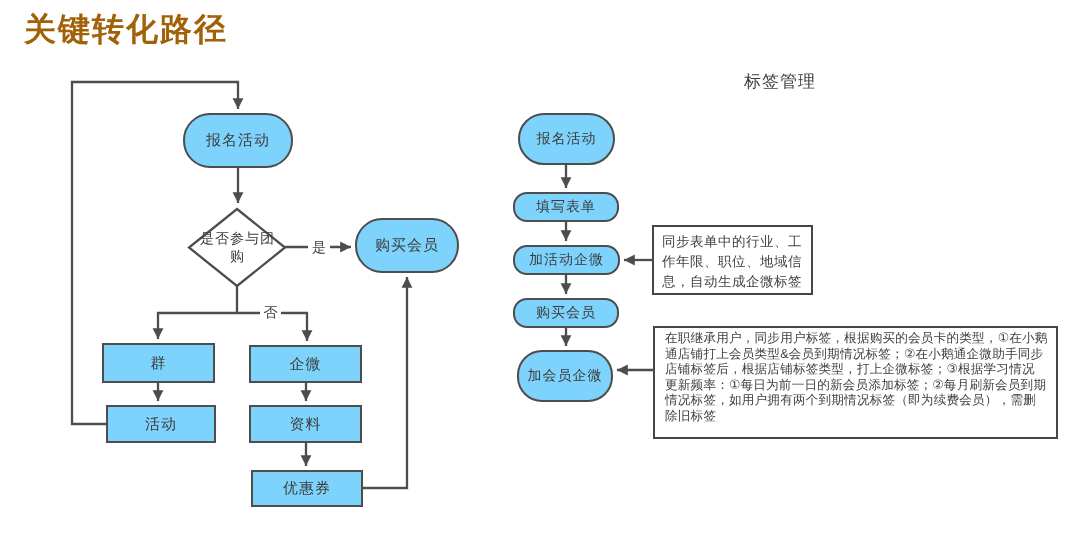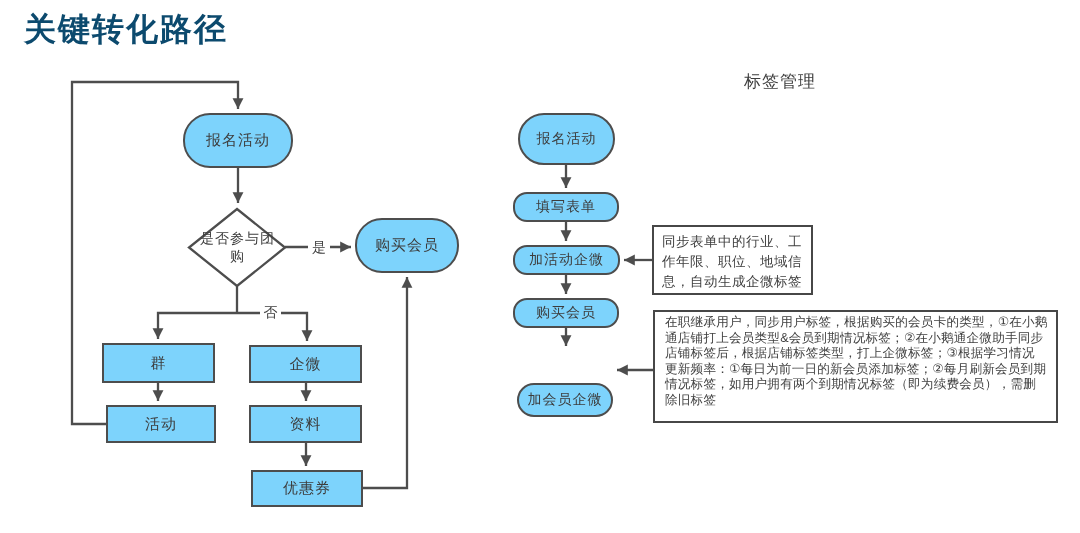--- a/index.html
+++ b/index.html
@@ -15,21 +15,21 @@
     background: #ffffff;
     overflow: hidden;
     color: #3d3d3d;
   }
   .page-title {
     position: absolute;
     left: 24px;
     top: 8px;
     font-size: 32px;
     font-weight: 700;
-    color: #0c4a6e;
+    color: #a16207;
     letter-spacing: 2px;
     white-space: nowrap;
   }
   .sub-title {
     position: absolute;
     left: 744px;
     top: 70px;
     font-size: 17px;
     color: #3d3d3d;
     letter-spacing: 1px;
@@ -85,21 +85,21 @@
   }
   .note-1 {
     left: 652px; top: 225px;
     width: 161px; height: 70px;
     padding: 5px 8px;
     font-size: 13.5px;
     line-height: 1.47;
     letter-spacing: 0.5px;
   }
   .note-2 {
-    left: 653px; top: 310px;
+    left: 653px; top: 326px;
     width: 405px; height: 113px;
     padding: 3px 8px 3px 10px;
     font-size: 12.6px;
     line-height: 15.6px;
     letter-spacing: 0.2px;
   }
 </style>
 </head>
 <body>
 
@@ -182,21 +182,21 @@
   </div>
 
   <div class="node node-sm" style="left:513px; top:245px; width:107px; height:30px;">
     <span>加活动企微</span>
   </div>
 
   <div class="node node-sm" style="left:513px; top:298px; width:106px; height:30px;">
     <span>购买会员</span>
   </div>
 
-  <div class="node rounded node-sm" style="left:517px; top:350px; width:96px; height:34px; border-radius:25px;margin-top:33px;">
+  <div class="node rounded node-sm" style="left:517px; top:350px; width:96px; height:52px; border-radius:25px;">
     <span>加会员企微</span>
   </div>
 
   <div class="note note-1">
     <span>同步表单中的行业、工作年限、职位、地域信息，自动生成企微标签</span>
   </div>
 
   <div class="note note-2">
     <div>在职继承用户，同步用户标签，根据购买的会员卡的类型，①在小鹅通店铺打上会员类型&amp;会员到期情况标签；②在小鹅通企微助手同步店铺标签后，根据店铺标签类型，打上企微标签；③根据学习情况</div>
     <div>更新频率：①每日为前一日的新会员添加标签；②每月刷新会员到期情况标签，如用户拥有两个到期情况标签（即为续费会员），需删除旧标签</div>

